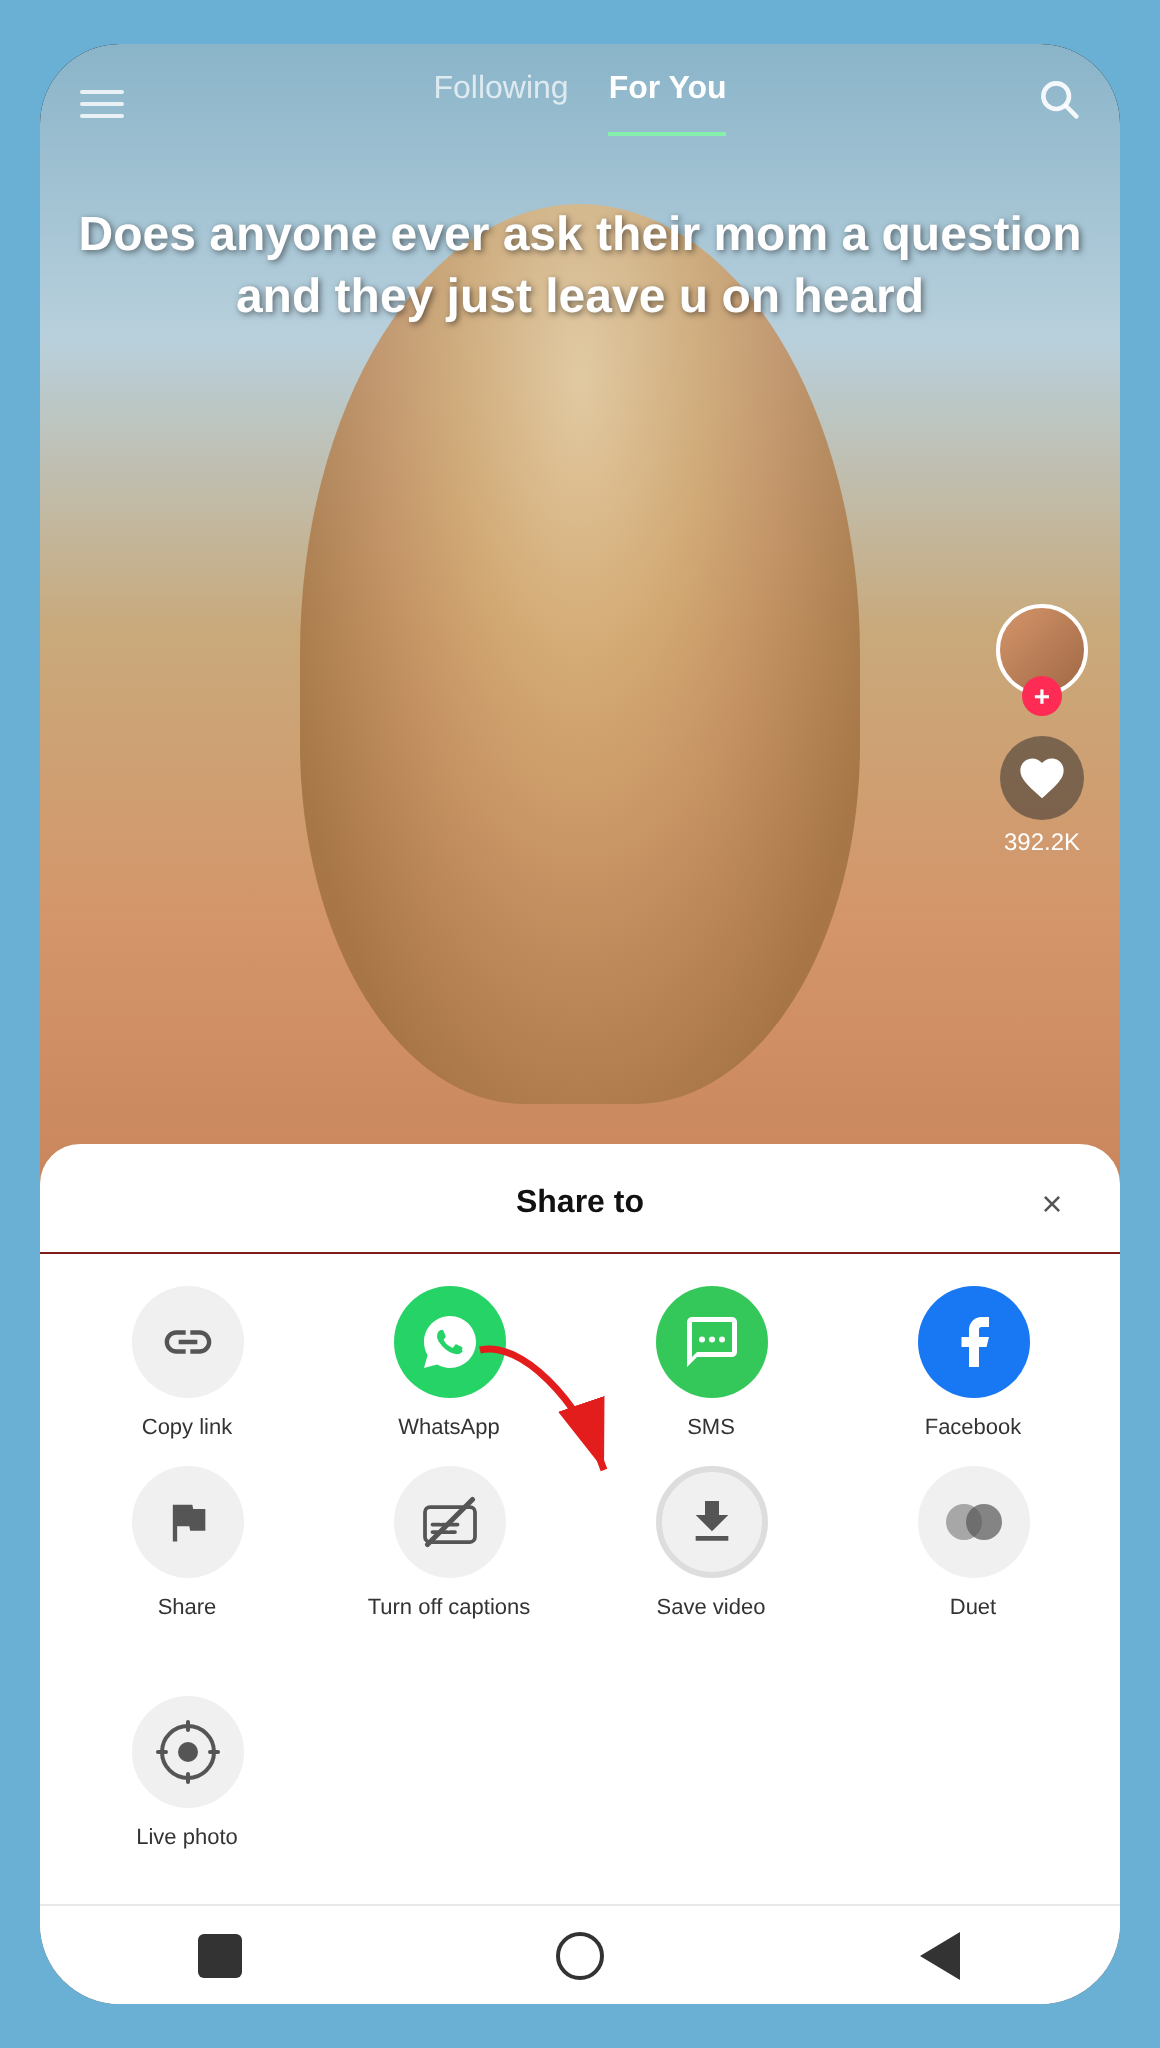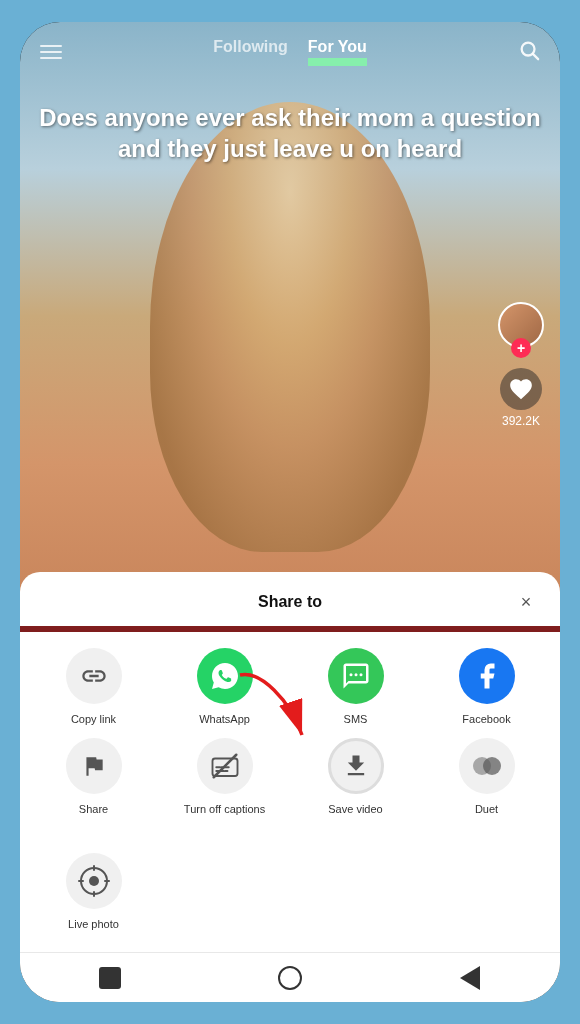--- a/index.html
+++ b/index.html
@@ -72,28 +72,28 @@
       background: rgba(255,255,255,0.8);
       border-radius: 2px;
     }
     .nav-tabs {
       display: flex;
       gap: 20px;
     }
     .nav-tab {
       color: rgba(255,255,255,0.7);
       font-size: 16px;
-      font-weight: 700;
+      font-weight: 400;
       cursor: pointer;
     }
     .nav-tab.active {
       color: #fff;
       font-weight: 700;
-      border-bottom: 8px solid #86efac;
-      padding-bottom: 2px;
+      border-bottom: 2px solid #86efac;
+      padding-bottom: 12px;
     }
     .search-icon-btn {
       color: rgba(255,255,255,0.9);
       font-size: 20px;
       cursor: pointer;
     }
     .caption-text {
       position: absolute;
       top: 80px;
       left: 0; right: 0;
@@ -174,21 +174,21 @@
       background: #fff;
       border-radius: 20px 20px 0 0;
       z-index: 20;
       padding: 0;
     }
     .sheet-handle-area {
       display: flex;
       align-items: center;
       justify-content: space-between;
       padding: 16px 20px 10px;
-      border-bottom: 6px solid #7f1d1d;
+      border-bottom: 1px solid #7f1d1d;
     }
     .sheet-title {
       font-size: 16px;
       font-weight: 600;
       color: #111;
       flex: 1;
       text-align: center;
     }
     .close-btn {
       width: 28px;

